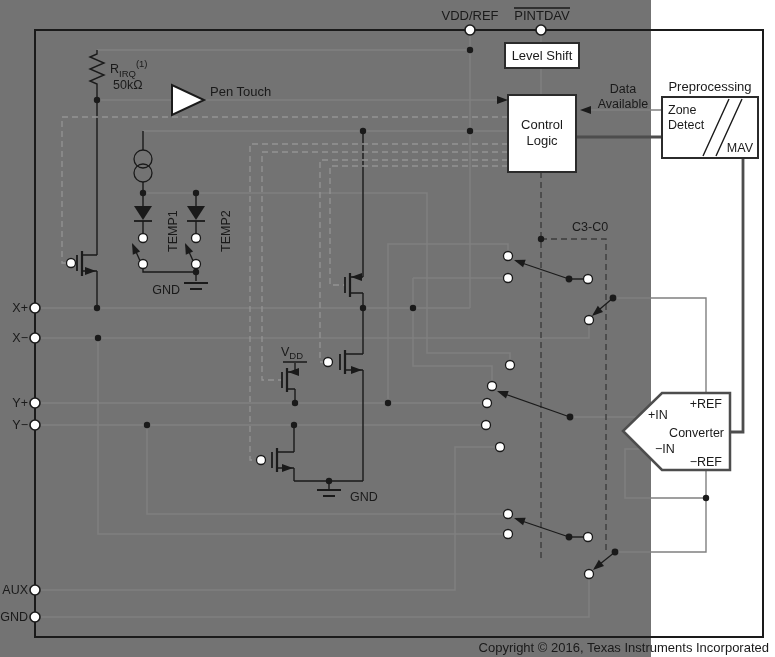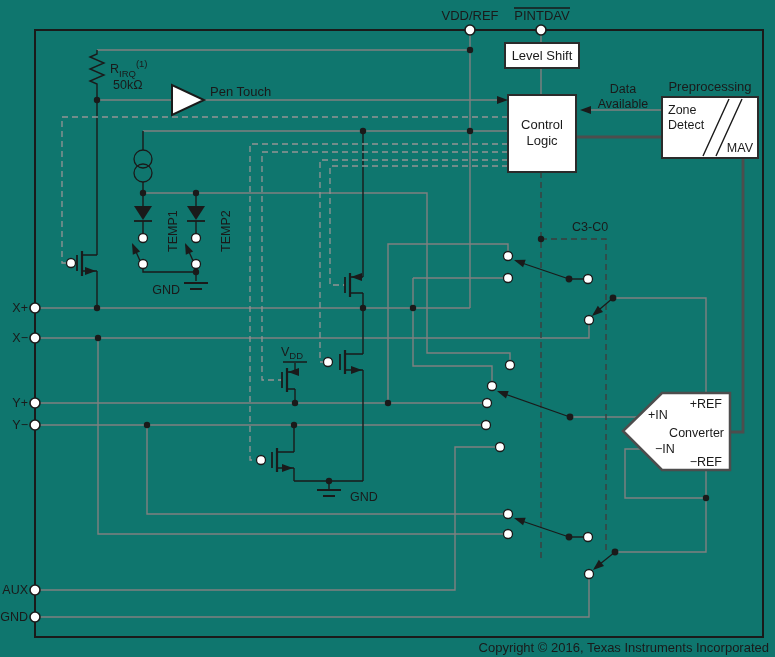--- a/index.html
+++ b/index.html
@@ -1,16 +1,16 @@
 <!DOCTYPE html>
 <html><head>
 <meta charset="utf-8">
 <style>
   html,body{margin:0;padding:0;background:#fff;}
-  .stage{width:775px;height:657px;position:relative;background:#0f766e;}
+  .stage{width:651px;height:657px;position:relative;background:#737373;}
   svg{display:block;}
   text{font-family:"Liberation Sans","DejaVu Sans",sans-serif;fill:#1a1a1a;}
   .t13{font-size:13px;} .t12{font-size:12.5px;} .t9{font-size:9.5px;}
   .wire{stroke:#808080;stroke-width:1.4;fill:none;}
   .dark{stroke:#1a1a1a;stroke-width:1.4;fill:none;}
   .thick{stroke:#4d4d4d;stroke-width:2.8;fill:none;}
   .dashg{stroke:#949494;stroke-width:1.3;fill:none;stroke-dasharray:6 4;}
   .dashd{stroke:#3d3d3d;stroke-width:1.4;fill:none;stroke-dasharray:6 4;}
   .box{stroke:#2b2b2b;stroke-width:2;fill:#fff;}
   .lever{stroke:#1a1a1a;stroke-width:1.3;fill:none;}

